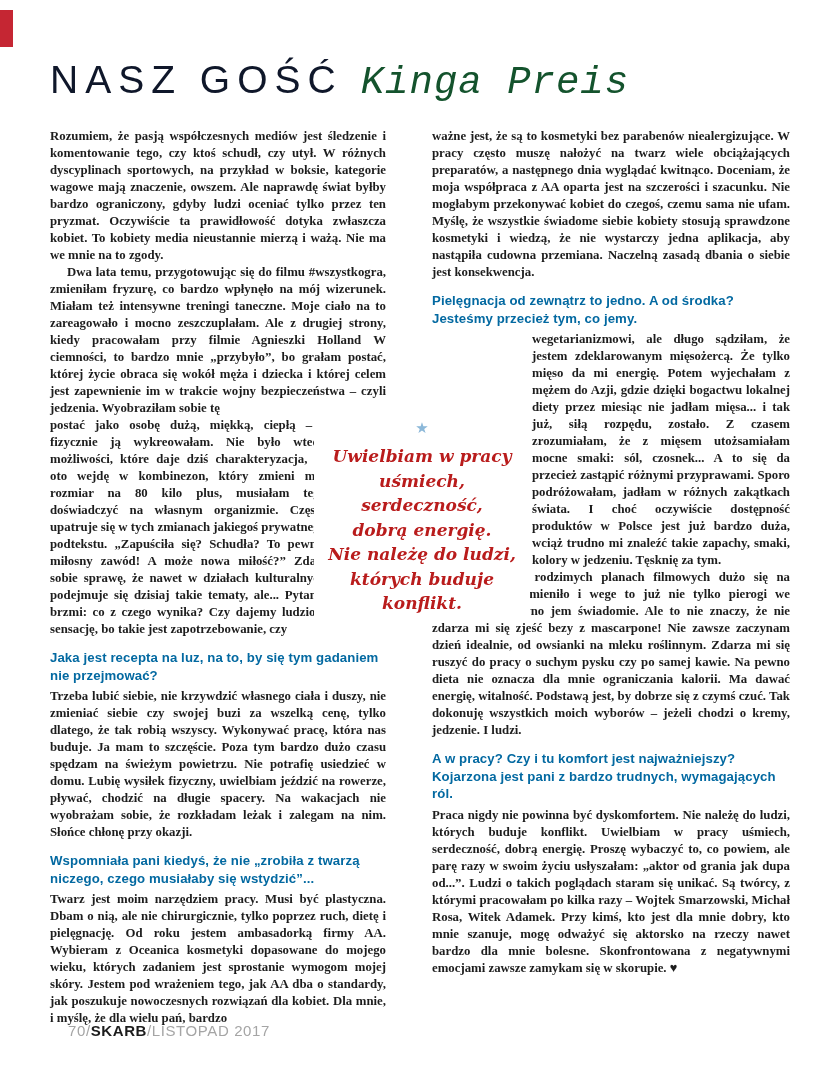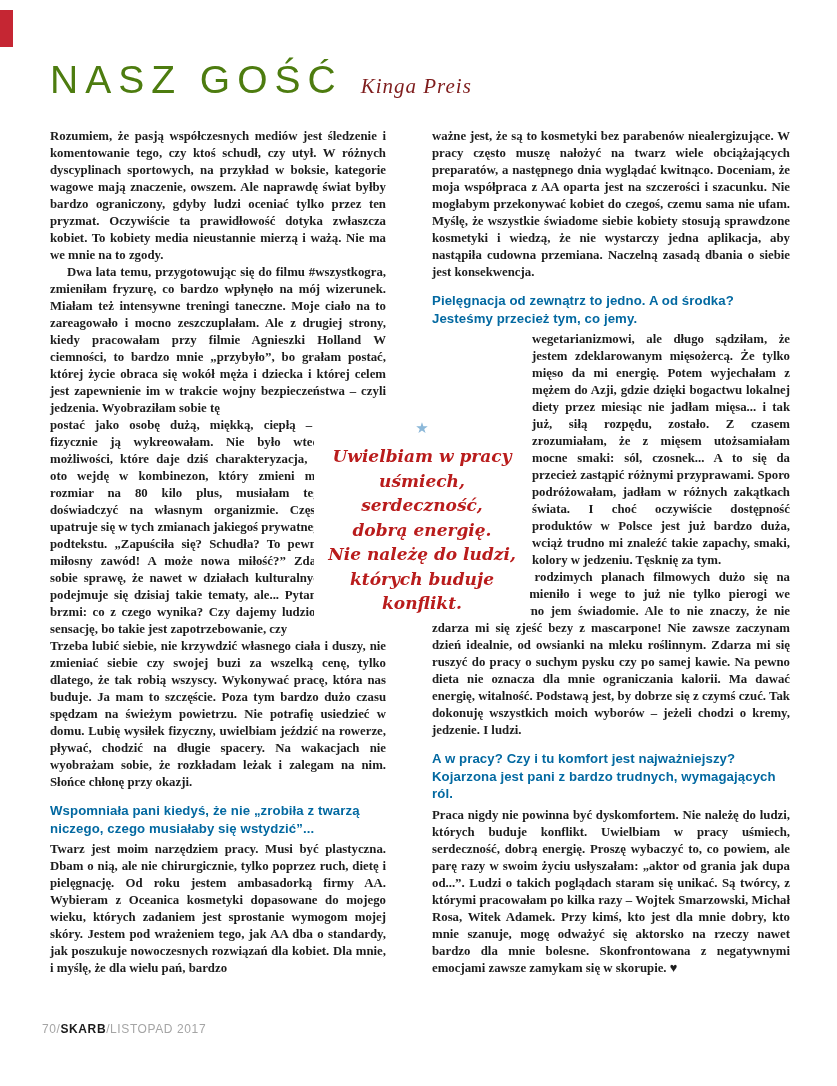--- a/index.html
+++ b/index.html
@@ -13,25 +13,25 @@
   .page-marker{
     position:absolute;left:0;top:10px;width:13px;height:37px;
   }
   .masthead{
     position:absolute;left:50px;top:58px;
     display:flex;align-items:baseline;gap:18px;white-space:nowrap;
   }
   .section-label{
     font-family:"Liberation Sans",sans-serif;
     font-weight:300;font-size:39px;letter-spacing:7px;
-    color:#4d7c0f;
+    color:#0f172a;
   }
   .guest-name{
-    font-family:Liberation Serif, serif;
-    font-style:italic;font-size:21px;color:#7f1d1d;letter-spacing:1px;
+    font-family:Liberation Mono, monospace;
+    font-style:italic;font-size:39px;color:#14532d;letter-spacing:1px;
   }
   .col{position:absolute;top:128px;}
   .col-left{left:50px;width:336px;}
   .col-right{left:432px;width:358px;}
   .block{
     font-size:12.8px;line-height:17px;
     text-align:justify;color:#1d1d1d;margin:0;
     text-justify:inter-word;
     font-weight:bold;
   }
@@ -52,43 +52,44 @@
   .pq-star{
     font-size:15px;line-height:16px;margin-bottom:8px;
   }
   .pq-text{
     font-family:"DejaVu Serif",serif;
     font-style:italic;font-weight:700;
     font-size:17px;line-height:24.5px;color:#b91c1c;
     white-space:pre-line;
   }
   .footer{
-    position:absolute;left:42px;top:1022px;
+    position:absolute;left:68px;top:1022px;
     font-family:"Liberation Sans",sans-serif;
-    font-size:12px;letter-spacing:0.6px;white-space:nowrap;
+    font-size:15px;letter-spacing:0.6px;white-space:nowrap;
   }
   .footer .f-light{color:#a5a5a5;font-weight:400;}
   .footer .f-brand{color:#1c1c1c;font-weight:700;}
 </style>
 </head>
 <body>
 
 <div class="page">
 
   <div class="page-marker" style="background: rgb(197, 38, 51);"></div>
 
   <div class="masthead">
     <span class="section-label">NASZ GOŚĆ</span>
     <span class="guest-name">Kinga Preis</span>
   </div>
 
   <div class="col col-left">
       <div class="block body full">Rozumiem, że pasją współczesnych mediów jest śledzenie i komentowanie tego, czy ktoś schudł, czy utył. W różnych dyscyplinach sportowych, na przykład w boksie, kategorie wagowe mają znaczenie, owszem. Ale naprawdę świat byłby bardzo ograniczony, gdyby ludzi oceniać tylko przez ten pryzmat. Oczywiście ta prawidłowość dotyka zwłaszcza kobiet. To kobiety media nieustannie mierzą i ważą. Nie ma we mnie na to zgody.</div>
       <div class="block body full indent">Dwa lata temu, przygotowując się do filmu #wszystkogra, zmieniłam fryzurę, co bardzo wpłynęło na mój wizerunek. Miałam też intensywne treningi taneczne. Moje ciało na to zareagowało i mocno zeszczuplałam. Ale z drugiej strony, kiedy pracowałam przy filmie Agnieszki Holland W ciemności, to bardzo mnie „przybyło”, bo grałam postać, której życie obraca się wokół męża i dziecka i której celem jest zapewnienie im w trakcie wojny bezpieczeństwa – czyli jedzenia. Wyobraziłam sobie tę</div>
       <div class="block body narrow-right">postać jako osobę dużą, miękką, ciepłą – i fizycznie ją wykreowałam. Nie było wtedy możliwości, które daje dziś charakteryzacja, że oto wejdę w kombinezon, który zmieni mój rozmiar na 80 kilo plus, musiałam tego doświadczyć na własnym organizmie. Często upatruje się w tych zmianach jakiegoś prywatnego podtekstu. „Zapuściła się? Schudła? To pewnie miłosny zawód! A może nowa miłość?” Zdaję sobie sprawę, że nawet w działach kulturalnych podejmuje się dzisiaj takie tematy, ale... Pytanie brzmi: co z czego wynika? Czy dajemy ludziom sensację, bo takie jest zapotrzebowanie, czy</div>
+      <div class="block question">Jaka jest recepta na luz, na to, by się tym gadaniem nie przejmować?</div>
       <div class="block body full">Trzeba lubić siebie, nie krzywdzić własnego ciała i duszy, nie zmieniać siebie czy swojej buzi za wszelką cenę, tylko dlatego, że tak robią wszyscy. Wykonywać pracę, która nas buduje. Ja mam to szczęście. Poza tym bardzo dużo czasu spędzam na świeżym powietrzu. Nie potrafię usiedzieć w domu. Lubię wysiłek fizyczny, uwielbiam jeździć na rowerze, pływać, chodzić na długie spacery. Na wakacjach nie wyobrażam sobie, że rozkładam leżak i zalegam na nim. Słońce chłonę przy okazji.</div>
       <div class="block question">Wspomniała pani kiedyś, że nie „zrobiła z twarzą niczego, czego musiałaby się wstydzić”...</div>
       <div class="block body full">Twarz jest moim narzędziem pracy. Musi być plastyczna. Dbam o nią, ale nie chirurgicznie, tylko poprzez ruch, dietę i pielęgnację. Od roku jestem ambasadorką firmy AA. Wybieram z Oceanica kosmetyki dopasowane do mojego wieku, których zadaniem jest sprostanie wymogom mojej skóry. Jestem pod wrażeniem tego, jak AA dba o standardy, jak poszukuje nowoczesnych rozwiązań dla kobiet. Dla mnie, i myślę, że dla wielu pań, bardzo</div>
     </div>
   <div class="col col-right">
       <div class="block body full">ważne jest, że są to kosmetyki bez parabenów niealergizujące. W pracy często muszę nałożyć na twarz wiele obciążających preparatów, a następnego dnia wyglądać kwitnąco. Doceniam, że moja współpraca z AA oparta jest na szczerości i szacunku. Nie mogłabym przekonywać kobiet do czegoś, czemu sama nie ufam. Myślę, że wszystkie świadome siebie kobiety stosują sprawdzone kosmetyki i wiedzą, że nie wystarczy jedna aplikacja, aby nastąpiła cudowna przemiana. Naczelną zasadą dbania o siebie jest konsekwencja.</div>
       <div class="block question">Pielęgnacja od zewnątrz to jedno. A od środka? Jesteśmy przecież tym, co jemy.</div>
       <div class="block body narrow-left">wegetarianizmowi, ale długo sądziłam, że jestem zdeklarowanym mięsożercą. Że tylko mięso da mi energię. Potem wyjechałam z mężem do Azji, gdzie dzięki bogactwu lokalnej diety przez miesiąc nie jadłam mięsa... i tak już, siłą rozpędu, zostało. Z czasem zrozumiałam, że z mięsem utożsamiałam mocne smaki: sól, czosnek... A to się da przecież zastąpić różnymi przyprawami. Sporo podróżowałam, jadłam w różnych zakątkach świata. I choć oczywiście dostępność produktów w Polsce jest już bardzo duża, wciąż trudno mi znaleźć takie zapachy, smaki, kolory w jedzeniu. Tęsknię za tym.</div>
       <div class="block body full">Na szczęście na rodzimych planach filmowych dużo się na przestrzeni lat zmieniło i wege to już nie tylko pierogi we fryturze. Na pewno jem świadomie. Ale to nie znaczy, że nie zdarza mi się zjeść bezy z mascarpone! Nie zawsze zaczynam dzień idealnie, od owsianki na mleku roślinnym. Zdarza mi się ruszyć do pracy o suchym pysku czy po samej kawie. Na pewno dieta nie oznacza dla mnie ograniczania kalorii. Ma dawać energię, witalność. Podstawą jest, by dobrze się z czymś czuć. Tak dokonuję wszystkich moich wyborów – jeżeli chodzi o kremy, jedzenie. I ludzi.</div>
       <div class="block question">A w pracy? Czy i tu komfort jest najważniejszy? Kojarzona jest pani z bardzo trudnych, wymagających ról.</div>

